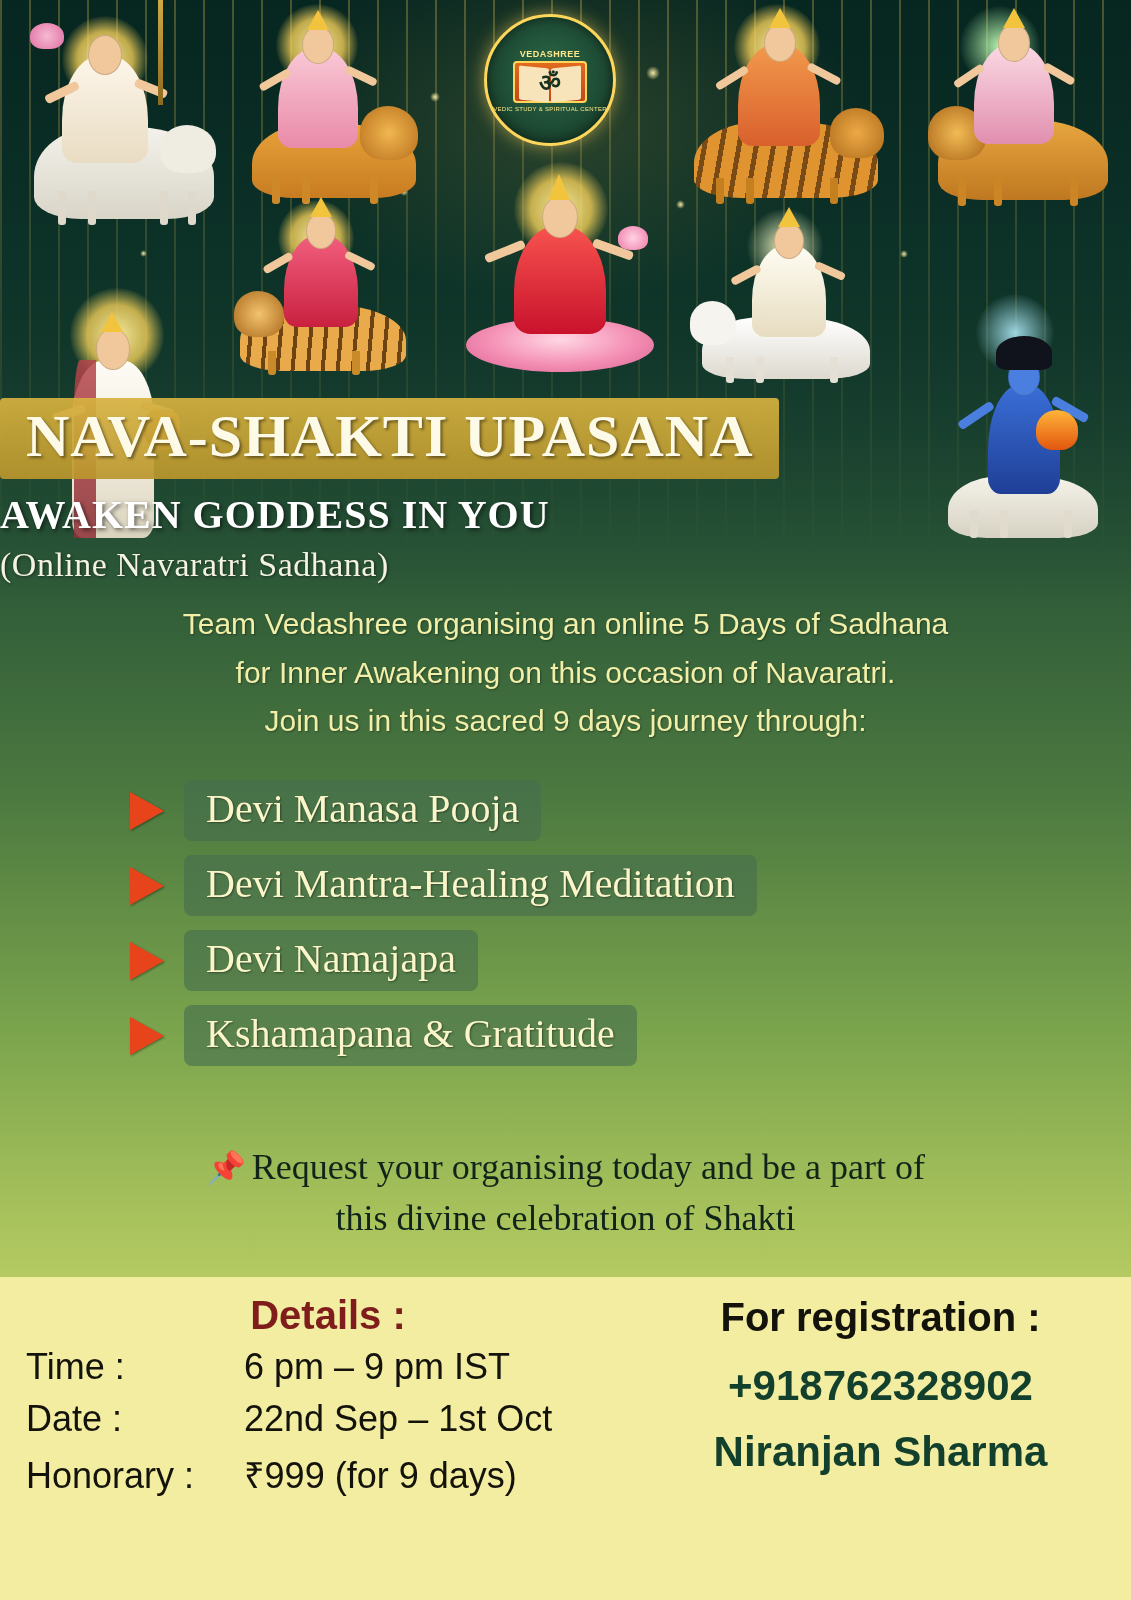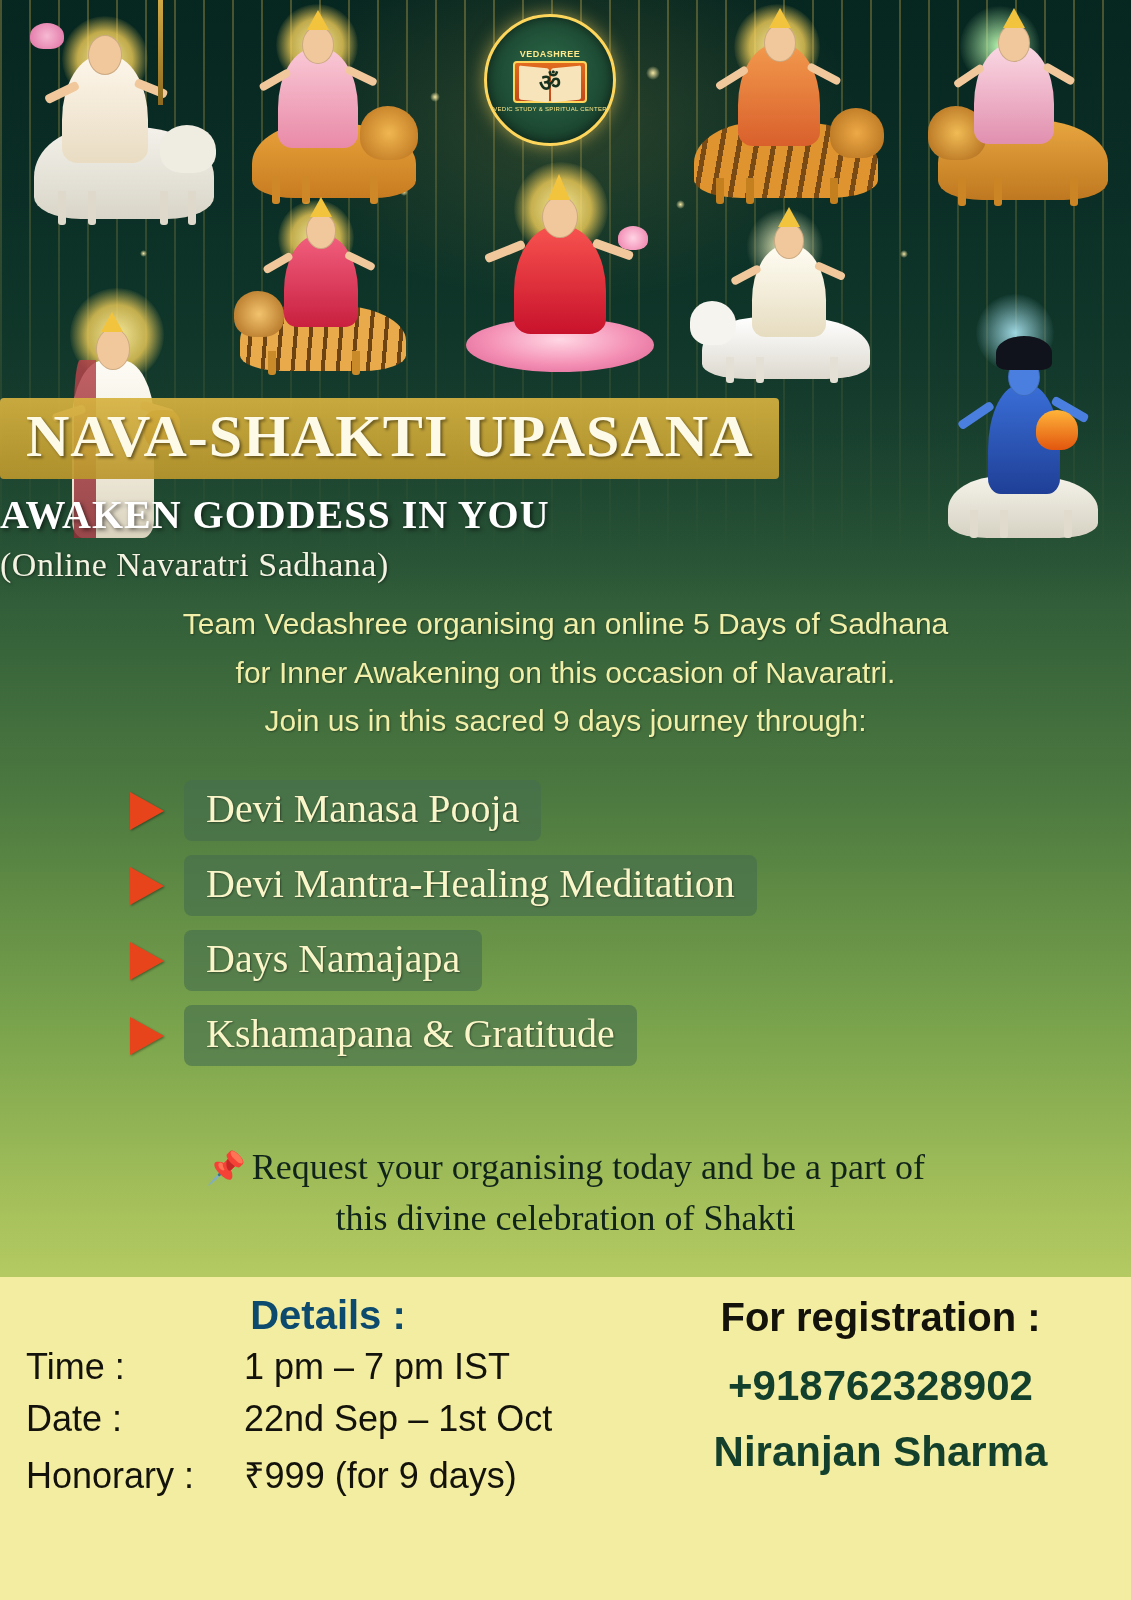--- a/index.html
+++ b/index.html
@@ -177,21 +177,21 @@
 
   
   .footer {
     position: absolute; left: 0; bottom: 0; width: 1131px; height: 323px;
     background: #f2eda0;
     display: flex;
   }
   .footer-left { width: 640px; padding: 16px 10px 0 26px; }
   .footer-right { flex: 1; padding: 18px 10px 0 0; text-align: center; }
   .details-head {
-    text-align: center; font-size: 40px; font-weight: bold; color: #0c4a6e; margin-bottom: 8px;
+    text-align: center; font-size: 40px; font-weight: bold; color: #7f1d1d; margin-bottom: 8px;
   }
   .det-row { display: flex; align-items: baseline; font-size: 36px; color: #14130b; margin-bottom: 10px; }
   .det-key { width: 218px; }
   .det-val { flex: 1; }
   .reg-head { font-size: 40px; font-weight: bold; color: #14130b; margin-bottom: 22px; }
   .reg-phone { font-size: 42px; font-weight: bold; color: #12402c; margin-bottom: 18px; }
   .reg-name { font-size: 42px; font-weight: bold; color: #12402c; }
 </style>
 </head>
 <body>
@@ -354,42 +354,42 @@
     <div class="row">
       <span class="tri"></span>
       <span class="chip">Devi Manasa Pooja</span>
     </div>
     <div class="row">
       <span class="tri"></span>
       <span class="chip">Devi Mantra-Healing Meditation</span>
     </div>
     <div class="row">
       <span class="tri"></span>
-      <span class="chip">Days Namajapa</span>
+      <span class="chip">Devi Namajapa</span>
     </div>
     <div class="row">
       <span class="tri"></span>
       <span class="chip">Kshamapana &amp; Gratitude</span>
     </div>
   </div>
 
   <div class="request">
     <div>
       <span class="pin">📌</span><span>Request your organising today and be a part of</span>
     </div>
     <div>this divine celebration of Shakti</div>
   </div>
 
   <div class="footer">
     <div class="footer-left">
       <div class="details-head">Details :</div>
 
       <div class="det-row">
         <span class="det-key">Time :</span>
-        <span class="det-val">1 pm – 7 pm IST</span>
+        <span class="det-val">6 pm – 9 pm IST</span>
       </div>
 
       <div class="det-row">
         <span class="det-key">Date :</span>
         <span class="det-val">22nd Sep – 1st Oct</span>
       </div>
 
       <div class="det-row">
         <span class="det-key">Honorary :</span>
         <span class="det-val">₹999 (for 9 days)</span>

